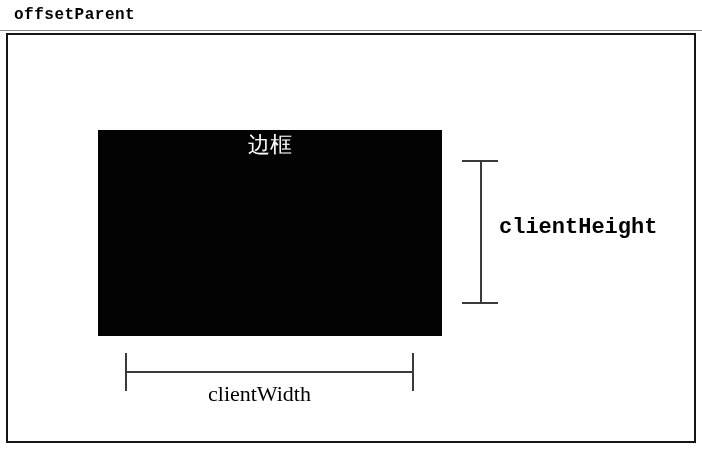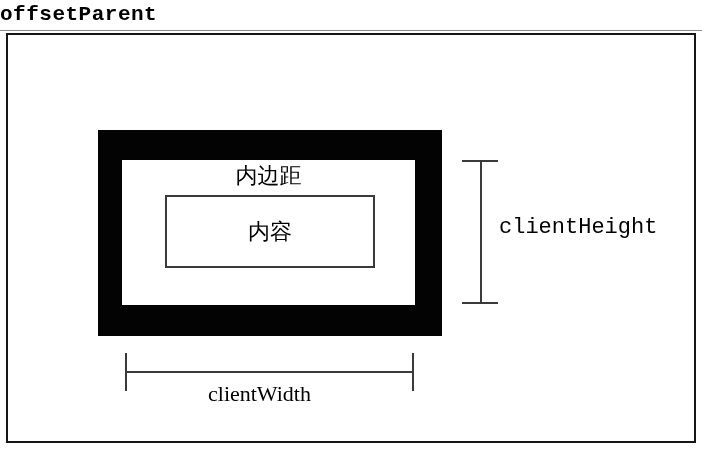--- a/index.html
+++ b/index.html
@@ -14,23 +14,23 @@
   html,body{background:var(--background);}
   .stage{
     position:relative;
     width:702px;height:453px;
     background:var(--background);
     overflow:hidden;
     font-family:"Liberation Mono","DejaVu Sans Mono",monospace;
     color:var(--ink);
   }
   .page-title{
-    position:absolute;left:0;top:2px;
+    position:absolute;left:14px;top:2px;
     font-family:"Liberation Mono","DejaVu Sans Mono",monospace;
-    font-weight:bold;font-size:21px;line-height:26px;
+    font-weight:bold;font-size:16px;line-height:26px;
     letter-spacing:0.5px;
     color:var(--ink);
     text-align:right;
   }
   .top-rule{
     position:absolute;left:0;top:30px;width:702px;height:1px;
     background:var(--top-rule);
   }
   .outer-box{
     position:absolute;left:6px;top:33px;width:690px;height:410px;
@@ -68,20 +68,21 @@
   .measure{position:absolute;}
   .mline{position:absolute;background:var(--measure-line);}
   
   .ch-line{left:480px;top:161px;width:2px;height:142px;}
   .ch-cap-top{left:462px;top:160px;width:36px;height:2px;}
   .ch-cap-bottom{left:462px;top:302px;width:36px;height:2px;}
   .ch-label{
     position:absolute;left:499px;top:216px;
     font-size:22px;line-height:24px;color:var(--ink);
     white-space:nowrap;
+    font-weight:bold;
   }
   
   .cw-line{left:126px;top:371px;width:287px;height:2px;}
   .cw-cap-left{left:125px;top:353px;width:2px;height:38px;}
   .cw-cap-right{left:412px;top:353px;width:2px;height:38px;}
   .cw-label{
     position:absolute;left:116px;top:382px;width:287px;
     text-align:center;
     font-size:22px;line-height:24px;color:var(--ink);
     white-space:nowrap;
@@ -93,28 +94,22 @@
 
 <div class="stage">
 
   <div class="page-title">offsetParent</div>
 
   <div class="top-rule"></div>
 
   <div class="outer-box"></div>
 
   <div class="border-box">
+    <div class="cjk-label border-box-label">边框</div>
 
-    <div class="padding-box">
-      <div class="cjk-label padding-box-label">内边距</div>
-
-      <div class="content-box">
-        <div class="cjk-label content-box-label">内容</div>
-      </div>
-    </div>
   </div>
 
   <div class="measure">
     <div class="mline ch-cap-top"></div>
     <div class="mline ch-line"></div>
     <div class="mline ch-cap-bottom"></div>
     <div class="ch-label">clientHeight</div>
   </div>
 
   <div class="measure">

